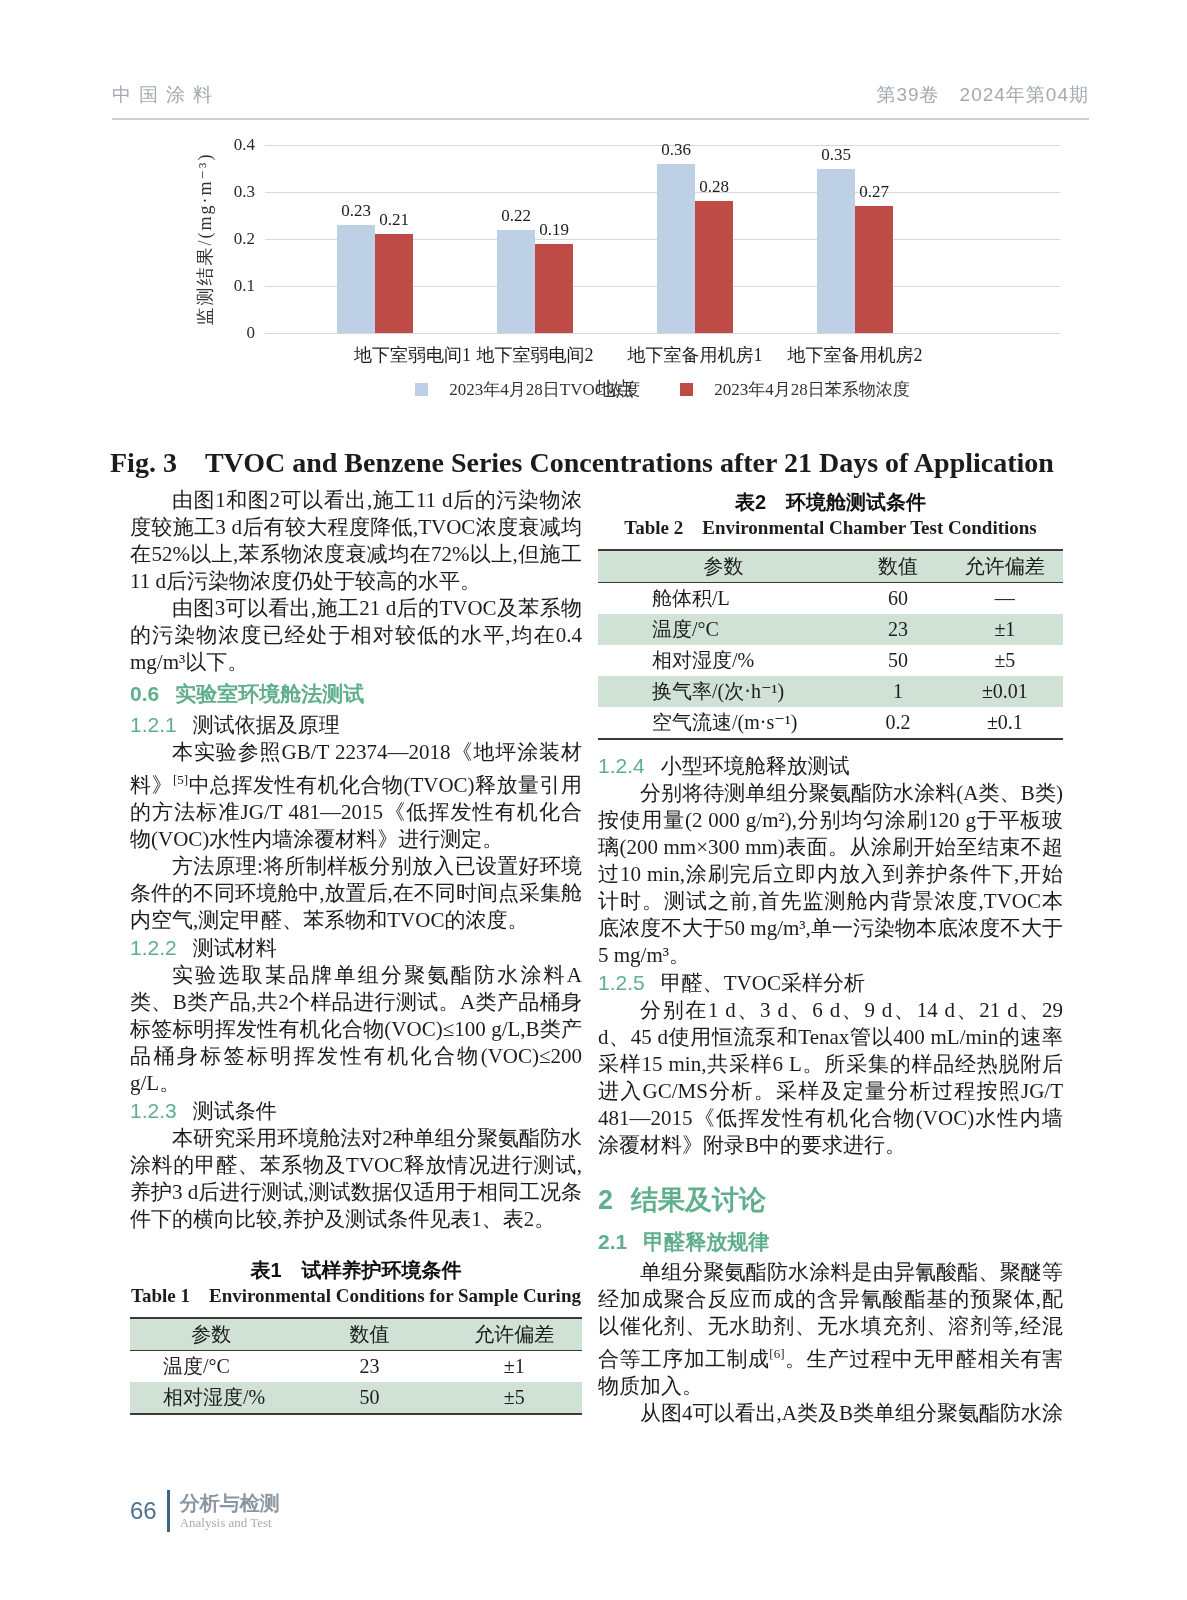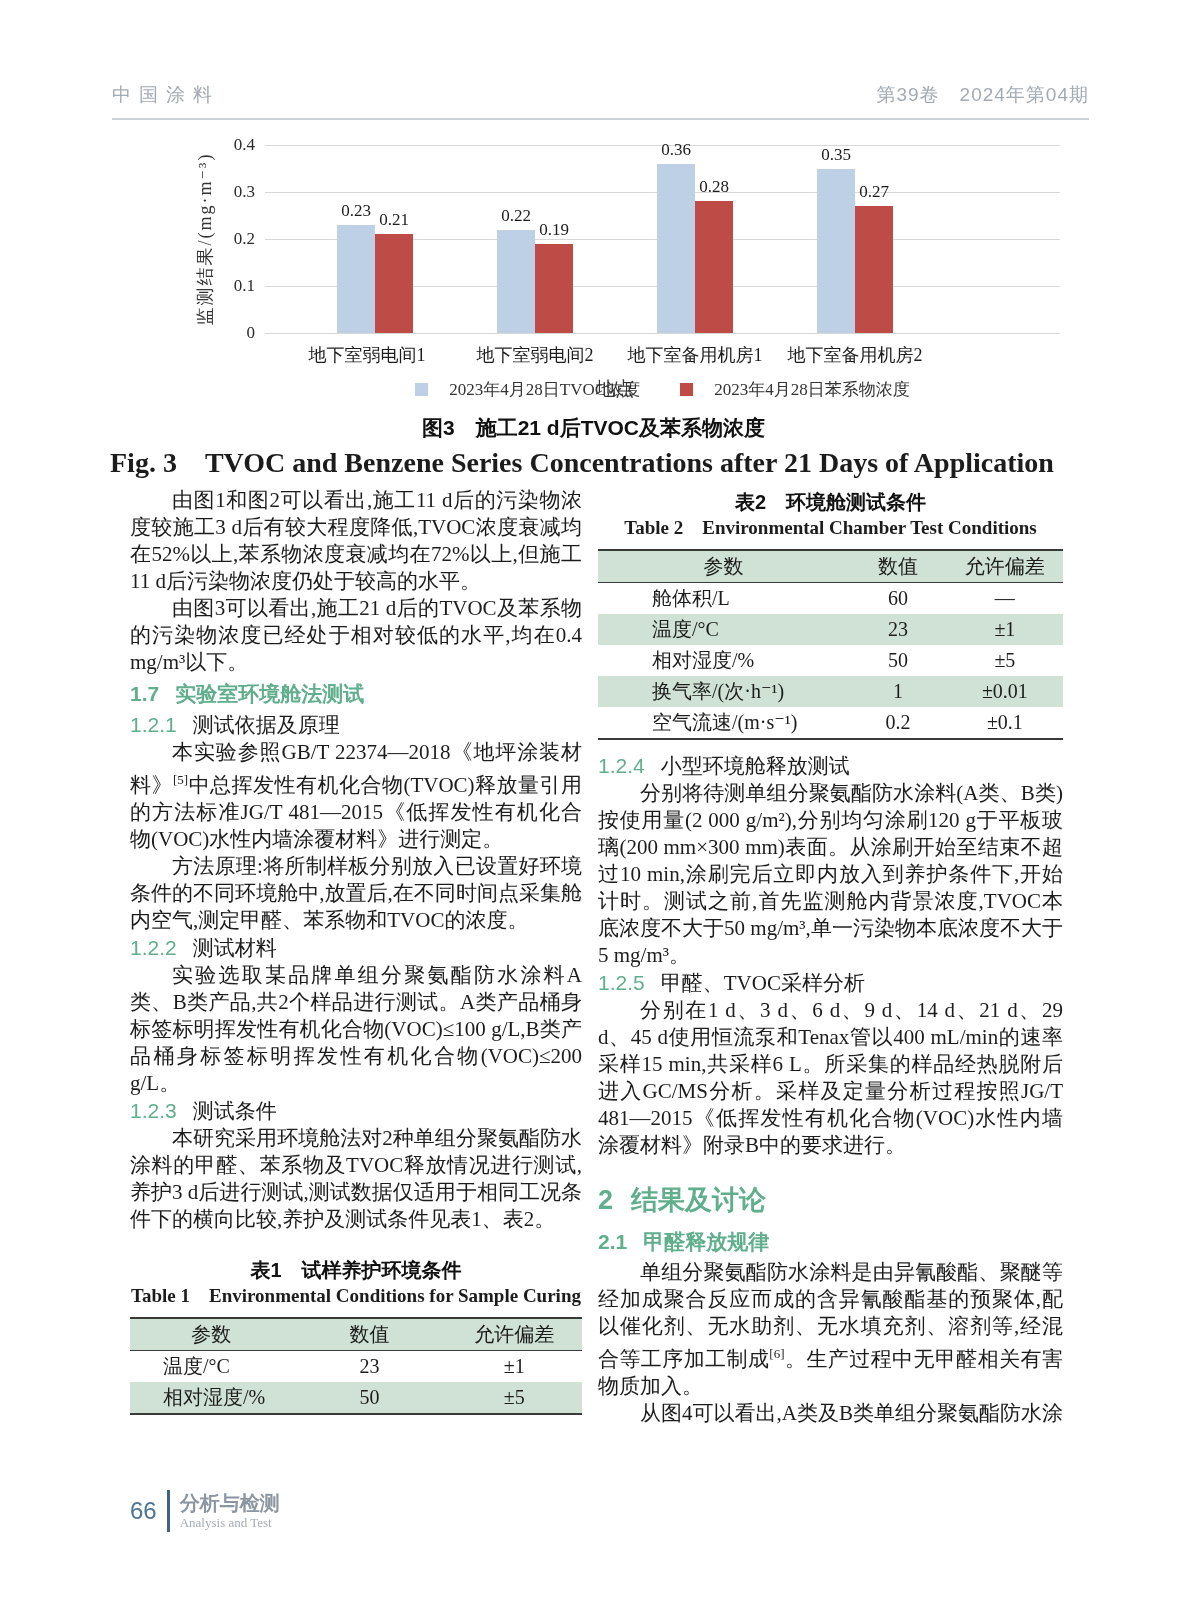--- a/index.html
+++ b/index.html
@@ -83,21 +83,21 @@
         <div class="gridline" style="top: 94px;"></div>
         <div class="ytick" style="top: 84px;">0.2</div>
         <div class="gridline" style="top: 47px;"></div>
         <div class="ytick" style="top: 37px;">0.3</div>
         <div class="gridline" style="top: 0px;"></div>
         <div class="ytick" style="top: -10px;">0.4</div>
         <div class="bar" style="left: 72px; width: 38px; height: 108.1px; background: rgb(189, 208, 230);"></div>
         <div class="vlabel" style="left: 59px; top: 55.9px;">0.23</div>
         <div class="bar" style="left: 110px; width: 38px; height: 98.7px; background: rgb(191, 75, 71);"></div>
         <div class="vlabel" style="left: 97px; top: 65.3px;">0.21</div>
-        <div class="cat" style="left: 17px;">地下室弱电间1</div>
+        <div class="cat" style="left: 36px; text-align: right;">地下室弱电间1</div>
         <div class="bar" style="left: 232px; width: 38px; height: 103.4px; background: rgb(189, 208, 230);"></div>
         <div class="vlabel" style="left: 219px; top: 60.6px;">0.22</div>
         <div class="bar" style="left: 270px; width: 38px; height: 89.3px; background: rgb(191, 75, 71);"></div>
         <div class="vlabel" style="left: 257px; top: 74.7px;">0.19</div>
         <div class="cat" style="left: 185px;">地下室弱电间2</div>
         <div class="bar" style="left: 392px; width: 38px; height: 169.2px; background: rgb(189, 208, 230);"></div>
         <div class="vlabel" style="left: 379px; top: -5.2px;">0.36</div>
         <div class="bar" style="left: 430px; width: 38px; height: 131.6px; background: rgb(191, 75, 71);"></div>
         <div class="vlabel" style="left: 417px; top: 32.4px;">0.28</div>
         <div class="cat" style="left: 345px;">地下室备用机房1</div>
@@ -113,28 +113,27 @@
           <span class="swatch" style="background: rgb(189, 208, 230);"></span>
           <span>2023年4月28日TVOC浓度</span>
         </span>
         <span class="legend-item">
           <span class="swatch" style="background: rgb(191, 75, 71);"></span>
           <span>2023年4月28日苯系物浓度</span>
         </span>
       </div>
     </div>
 
-  <div class="fig-cap-zh">图3　施工21 d后TVOC及苯系物浓度</div>
   <div class="fig-cap-en">Fig. 3　TVOC and Benzene Series Concentrations after 21 Days of Application</div>
 
   <div class="columns">
     <div class="col left" id="col-left">
         <div class="para">由图1和图2可以看出,施工11 d后的污染物浓度较施工3 d后有较大程度降低,TVOC浓度衰减均在52%以上,苯系物浓度衰减均在72%以上,但施工11 d后污染物浓度仍处于较高的水平。</div>
         <div class="para">由图3可以看出,施工21 d后的TVOC及苯系物的污染物浓度已经处于相对较低的水平,均在0.4 mg/m³以下。</div>
-        <div class="h2g"><span class="num">1.7</span><span>实验室环境舱法测试</span></div>
+        <div class="h2g"><span class="num">0.6</span><span>实验室环境舱法测试</span></div>
         <div class="h3g"><span class="num">1.2.1</span><span>测试依据及原理</span></div>
         <div class="para">本实验参照GB/T 22374—2018《地坪涂装材料》<sup>[5]</sup>中总挥发性有机化合物(TVOC)释放量引用的方法标准JG/T 481—2015《低挥发性有机化合物(VOC)水性内墙涂覆材料》进行测定。</div>
         <div class="para">方法原理:将所制样板分别放入已设置好环境条件的不同环境舱中,放置后,在不同时间点采集舱内空气,测定甲醛、苯系物和TVOC的浓度。</div>
         <div class="h3g"><span class="num">1.2.2</span><span>测试材料</span></div>
         <div class="para">实验选取某品牌单组分聚氨酯防水涂料A类、B类产品,共2个样品进行测试。A类产品桶身标签标明挥发性有机化合物(VOC)≤100 g/L,B类产品桶身标签标明挥发性有机化合物(VOC)≤200 g/L。</div>
         <div class="h3g"><span class="num">1.2.3</span><span>测试条件</span></div>
         <div class="para">本研究采用环境舱法对2种单组分聚氨酯防水涂料的甲醛、苯系物及TVOC释放情况进行测试,养护3 d后进行测试,测试数据仅适用于相同工况条件下的横向比较,养护及测试条件见表1、表2。</div>
         <div class="tbl-cap-zh">表1　试样养护环境条件</div>
         <div class="tbl-cap-en">Table 1　Environmental Conditions for Sample Curing</div>
         <table class="data">

